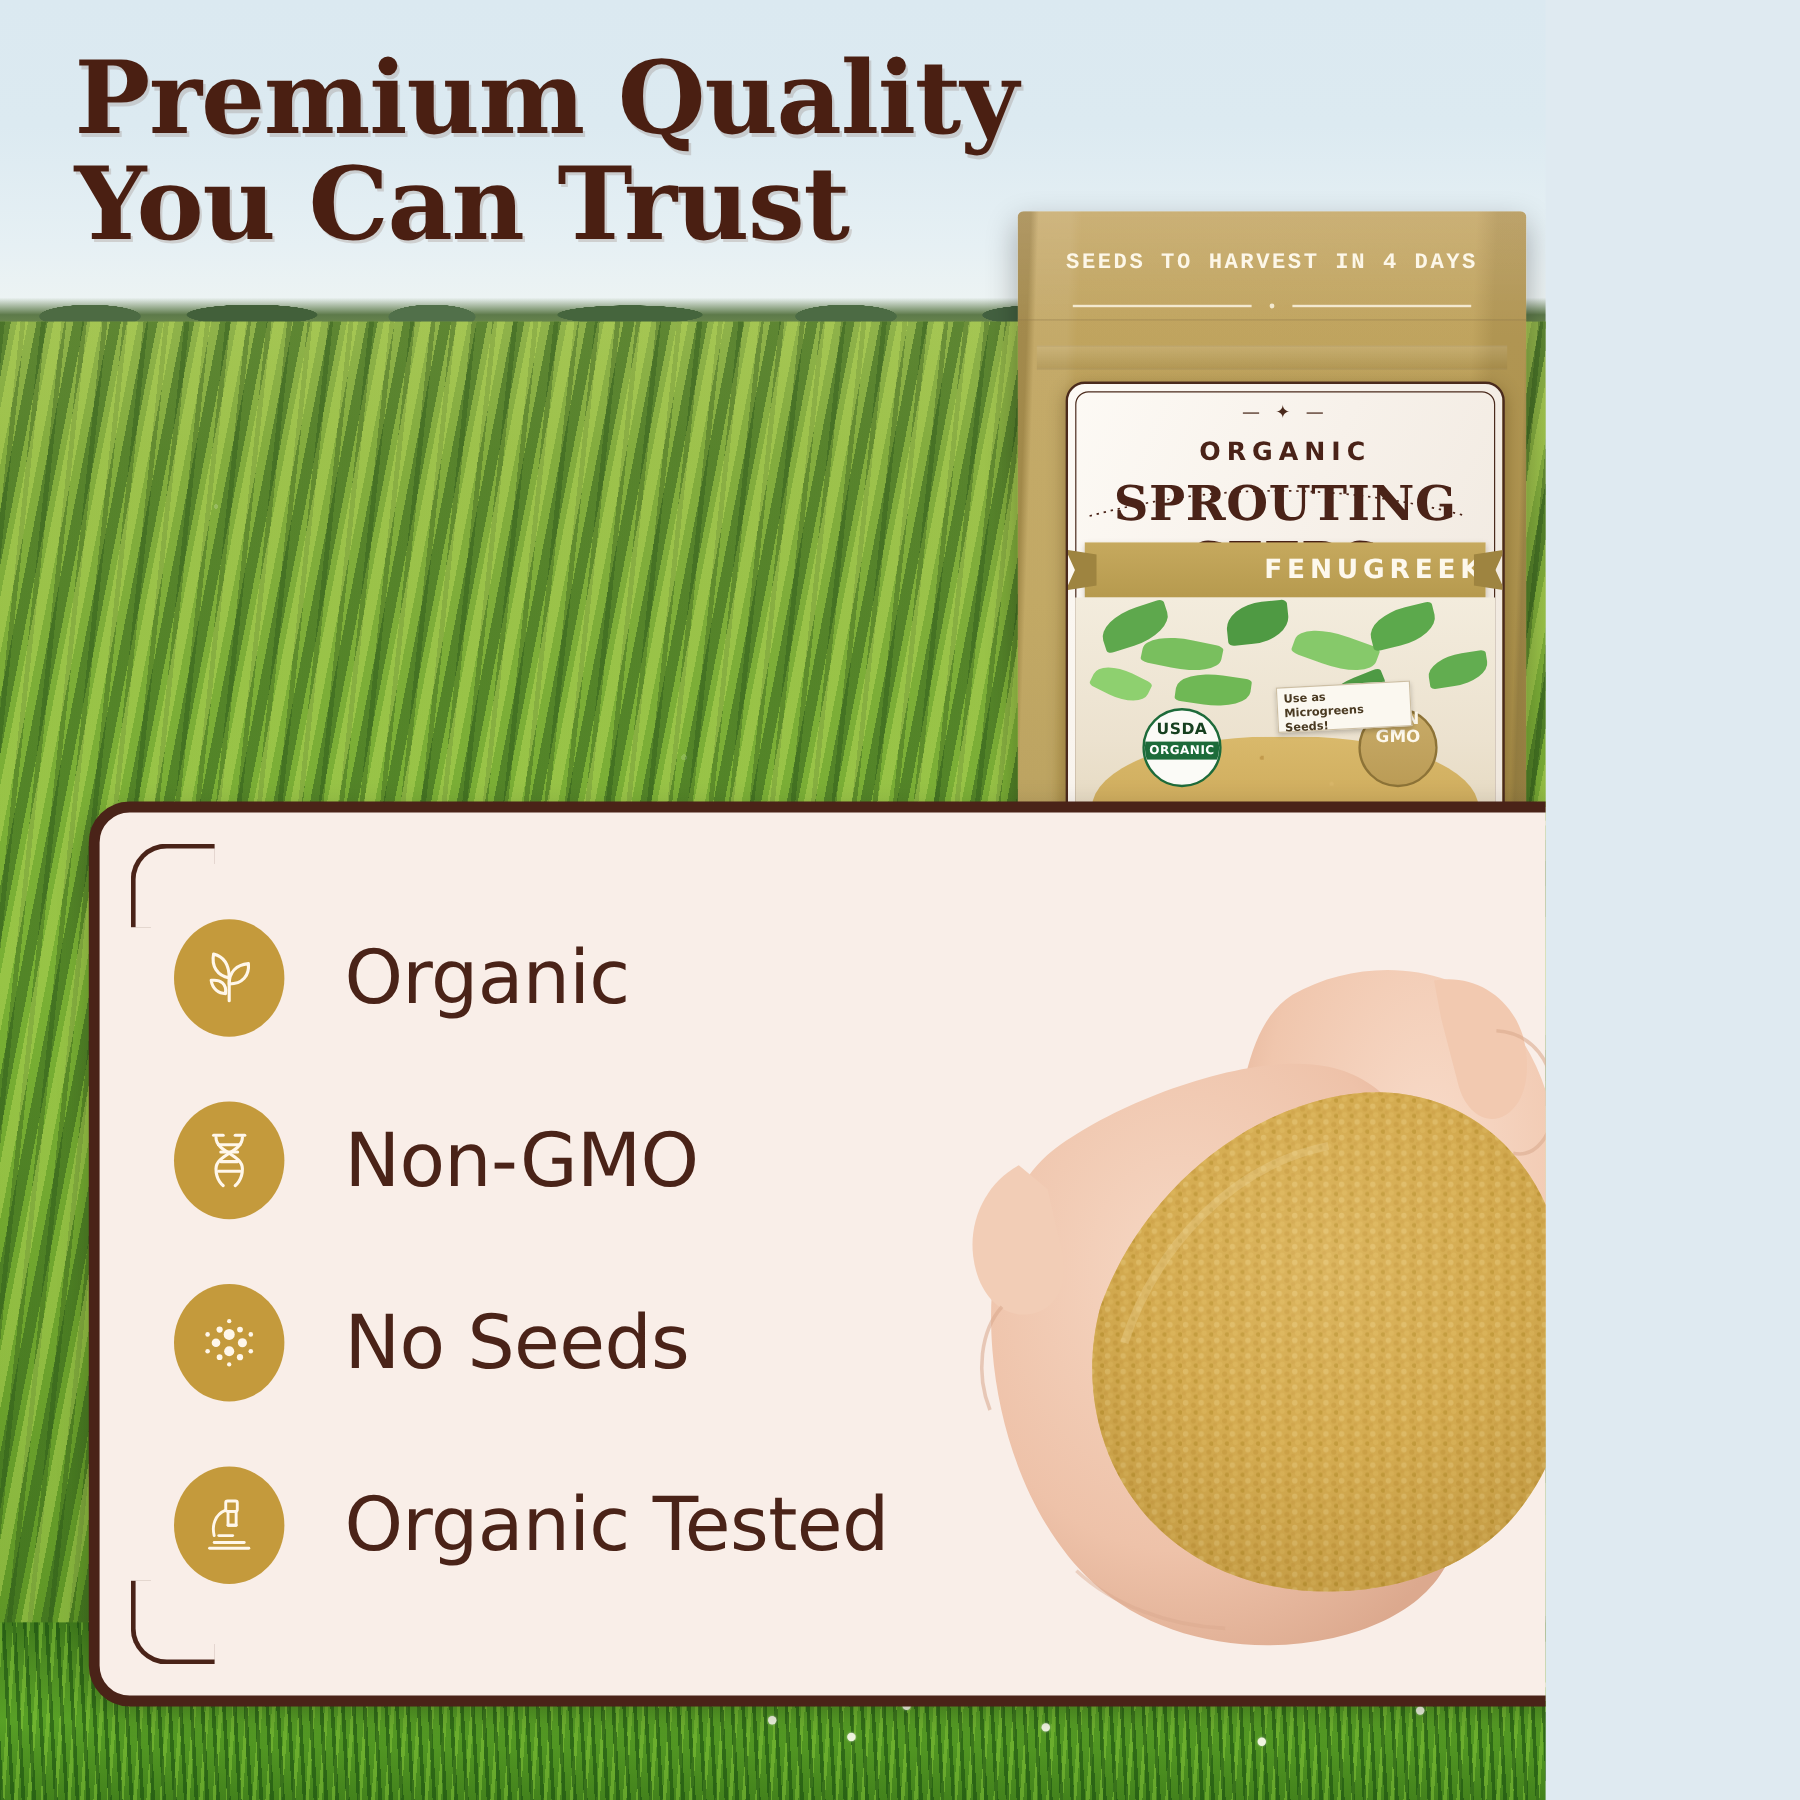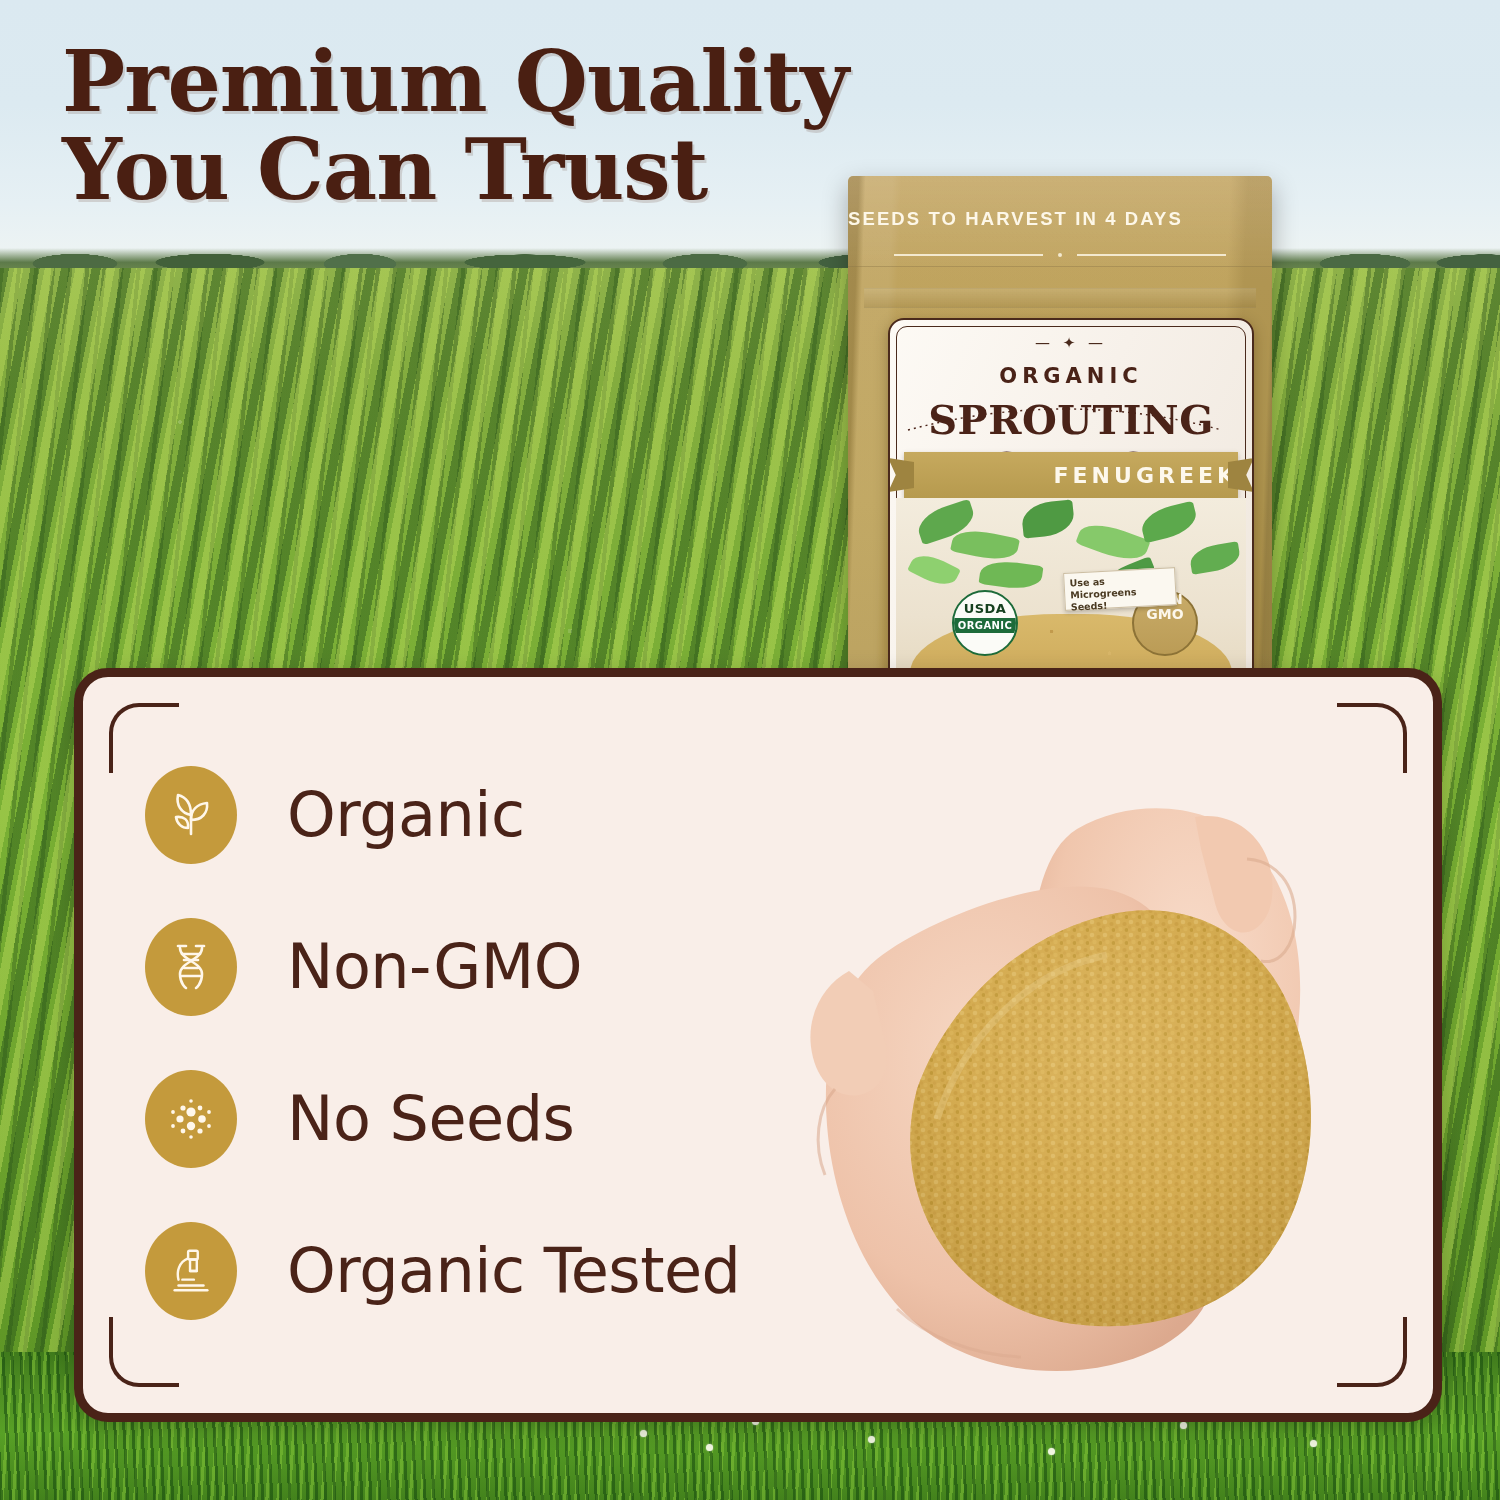--- a/index.html
+++ b/index.html
@@ -1,21 +1,21 @@
 <!DOCTYPE html>
 <html><head>
 <meta charset="utf-8">
 <style>
   html,body{margin:0;padding:0;}
   body{
     width:1500px;height:1500px;overflow:hidden;
     font-family:"DejaVu Sans", sans-serif;
     background:#dfeaf1;
   }
-  .stage{position:relative;width:1500px;height:1500px;overflow:hidden;}
+  .stage{position:relative;width:1288px;height:1500px;overflow:hidden;}
 
   
   .sky{position:absolute;left:0;top:0;width:1500px;height:262px;
        background:linear-gradient(180deg,#dbe9f1 0%,#dceaf1 40%,#e6f0f4 78%,#eef4f3 100%);}
   .treeline{position:absolute;left:0;top:248px;width:1500px;height:26px;
        background:
          radial-gradient(ellipse 70px 16px at 5% 60%,#4d6b43 0 60%,transparent 61%),
          radial-gradient(ellipse 90px 14px at 14% 55%,#42603a 0 60%,transparent 61%),
          radial-gradient(ellipse 60px 17px at 24% 62%,#51704a 0 60%,transparent 61%),
          radial-gradient(ellipse 100px 13px at 35% 55%,#45653d 0 60%,transparent 61%),
@@ -76,23 +76,23 @@
         rgba(0,0,0,0.14) 0 2.5%,
         rgba(255,255,255,0.10) 4% 10%,
         rgba(255,255,255,0.04) 12% 86%,
         rgba(0,0,0,0.07) 90% 96%,
         rgba(0,0,0,0.18) 97% 100%),
       linear-gradient(180deg,#c3a461 0%,#bda058 18%,#bb9f54 55%,#b5994f 85%,#ab8f48 100%);
     box-shadow:0 10px 26px rgba(0,0,0,.30);}
   .pack-topseal{position:absolute;left:0;right:0;top:0;height:90px;
     background:linear-gradient(180deg,rgba(255,255,255,.10),rgba(255,255,255,0.02));
     border-bottom:1px solid rgba(120,95,40,.35);}
-  .pack-claim{position:absolute;left:0;right:0;top:32px;
+  .pack-claim{position:absolute;left:0;right:0;top:32px;text-align:center;
     color:#fdf7e8;font-size:18.5px;font-weight:700;letter-spacing:2.1px;
-    font-family:Liberation Sans, sans-serif;}
+    font-family:Liberation Mono, monospace;}
   .pack-rule{position:absolute;top:78px;left:46px;right:46px;height:2px;}
   .pack-rule i{position:absolute;top:0;height:2px;background:#f3e9cf;}
   .pack-rule i.a{left:0;width:45%;}
   .pack-rule i.b{right:0;width:45%;}
   .pack-rule u{position:absolute;left:50%;top:-1px;margin-left:-2px;width:4px;height:4px;
     background:#f3e9cf;border-radius:50%;}
   .pack-zip{position:absolute;left:16px;right:16px;top:112px;height:18px;
     background:linear-gradient(180deg,rgba(255,255,255,.10),rgba(110,88,35,.16));
     border-top:1px solid rgba(255,255,255,.14);border-bottom:1px solid rgba(110,88,35,.25);}
 

